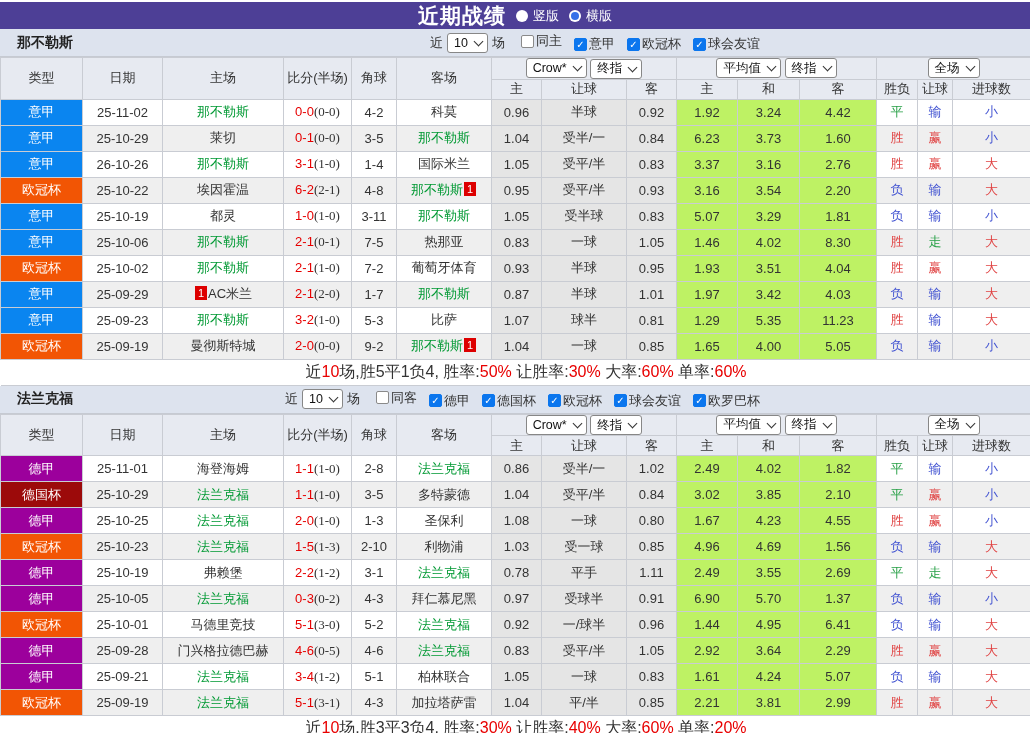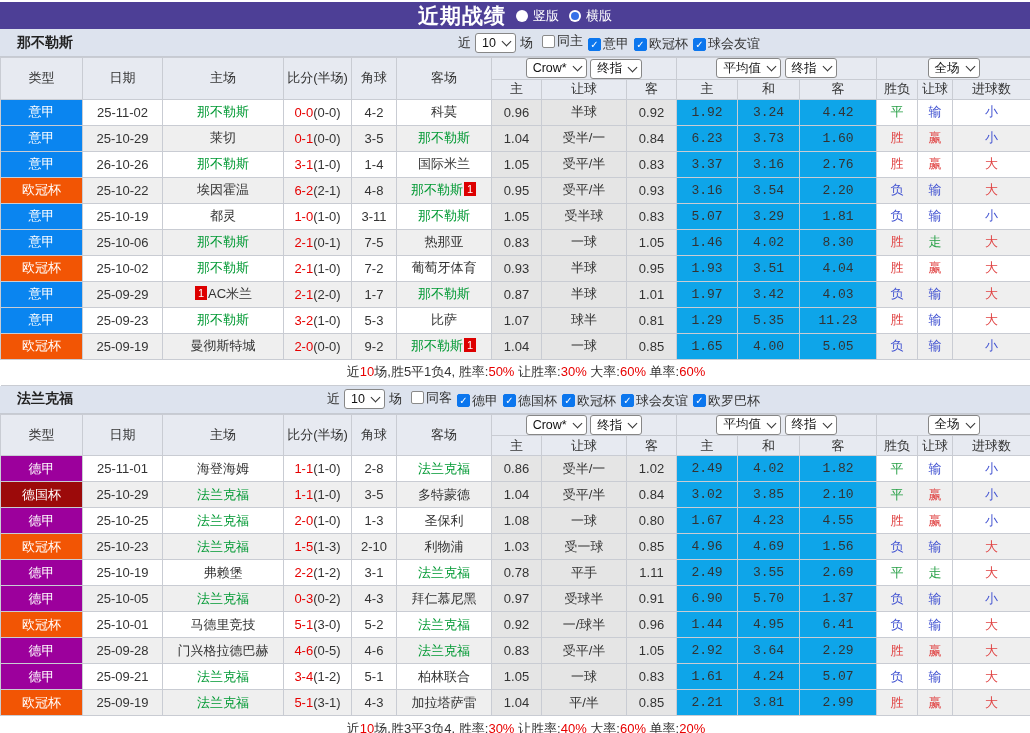--- a/index.html
+++ b/index.html
@@ -11,42 +11,42 @@
   .rdot{width:12px;height:12px;border-radius:50%;background:#fff;display:inline-flex;align-items:center;justify-content:center;}
   .rdot.checked i{display:block;width:8px;height:8px;border-radius:50%;background:#3570e8;}
   
   .section-head{position:relative;height:27px;background:#dde3ee;display:flex;align-items:center;border-bottom:1px solid #c6cad2;}
   .section-head .team{position:absolute;left:17px;font-weight:bold;font-size:14px;color:#222;}
   .filters{position:absolute;right:270px;display:flex;align-items:center;gap:4px;font-size:13px;white-space:nowrap;}
   
   .sel{display:inline-flex;align-items:center;gap:7px;background:#fff;border:1px solid #878787;border-radius:3px;height:18px;padding:0 5px 0 6px;font-size:12.5px;color:#111;cursor:default;}
   .chev{width:6px;height:6px;border-right:1.6px solid #333;border-bottom:1.6px solid #333;transform:rotate(45deg);margin-top:-3px;}
   
-  .cbitem{display:inline-flex;align-items:center;gap:2px;margin-left:5px;}
+  .cbitem{display:inline-flex;align-items:center;gap:2px;margin-left:12px;}
   .cb{width:13px;height:13px;border:1px solid #8a8a8a;border-radius:2px;background:#fff;display:inline-flex;align-items:center;justify-content:center;font-size:10px;line-height:13px;color:#fff;box-sizing:border-box;}
   .cb.on{background:#0b76ee;border-color:#0b76ee;font-weight:bold;}
   
   table{border-collapse:collapse;width:1030px;table-layout:fixed;}
   th,td{border:1px solid #c9ccd3;text-align:center;padding:0;font-size:13px;overflow:hidden;white-space:nowrap;}
   thead tr{height:20px;}
   thead th{background:#e7eaf1;font-weight:normal;color:#333;}
   thead .selcell{padding:0 0;}
   tbody tr{height:26px;background:#fff;}
   tbody tr.alt{background:#efefef;}
   td.crow{background:#e5e5e5;}
-  td.avg{background:#0ea5e9;font-family:Liberation Mono, monospace;}
+  td.avg{background:#bef264;}
   td.league{color:#fff;font-size:13px;}
   .green{color:#009933;}
   .score-m{color:#e60000;}
-  .score-h{color:#333;}
+  .score-h{color:#333;font-family:Liberation Serif, serif;}
   .rc-red{color:#e04343;}
   .rc-blue{color:#4455d2;}
   .rc-green{color:#28a047;}
   .card{display:inline-block;background:#dd0000;color:#fff;font-size:11px;line-height:14px;height:14px;padding:0 3px;margin:0 1px;vertical-align:1px;}
-  tfoot td{height:25px;background:#fff;border-left:none;border-right:none;font-size:13px;color:#333;padding-left:21px;}
+  tfoot td{height:25px;background:#fff;border-left:none;border-right:none;font-size:16px;color:#333;padding-left:21px;}
   tfoot .red{color:#e80000;}
 </style>
 </head>
 <body>
 
 <div class="topbar">
   <span class="title">近期战绩</span>
   <span class="radio">
     <span class="rdot"></span>
     <span>竖版</span>

